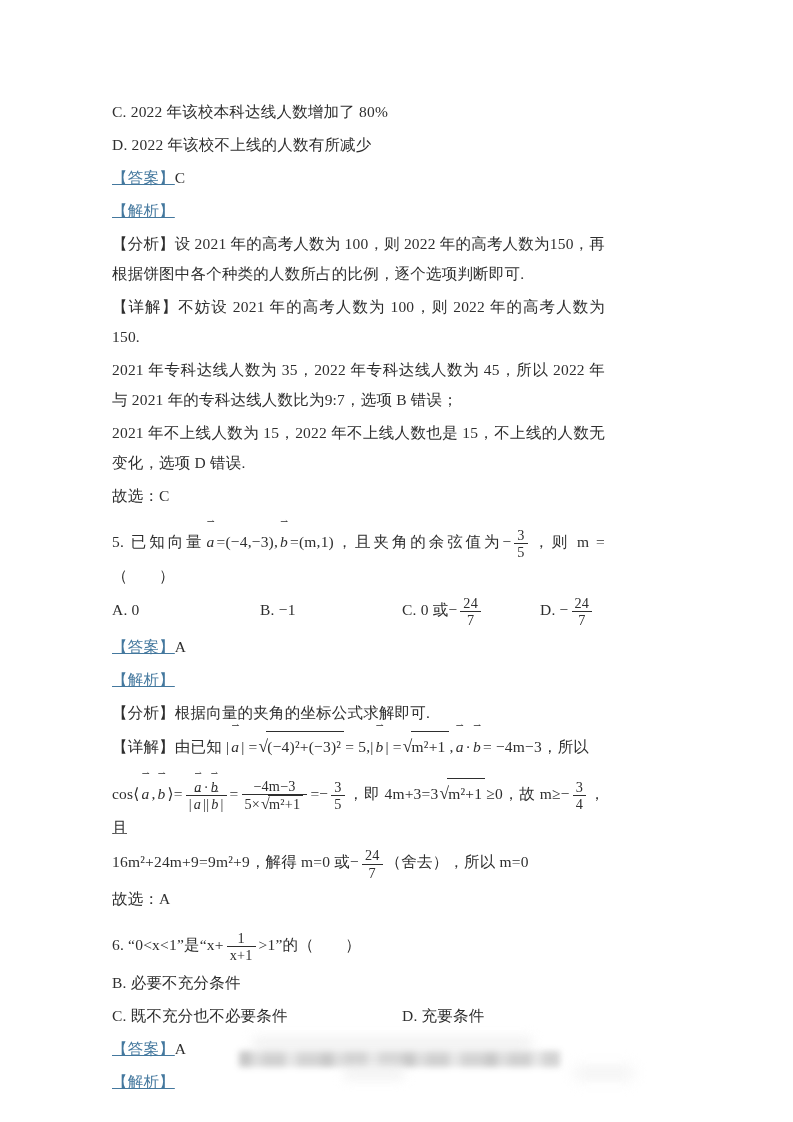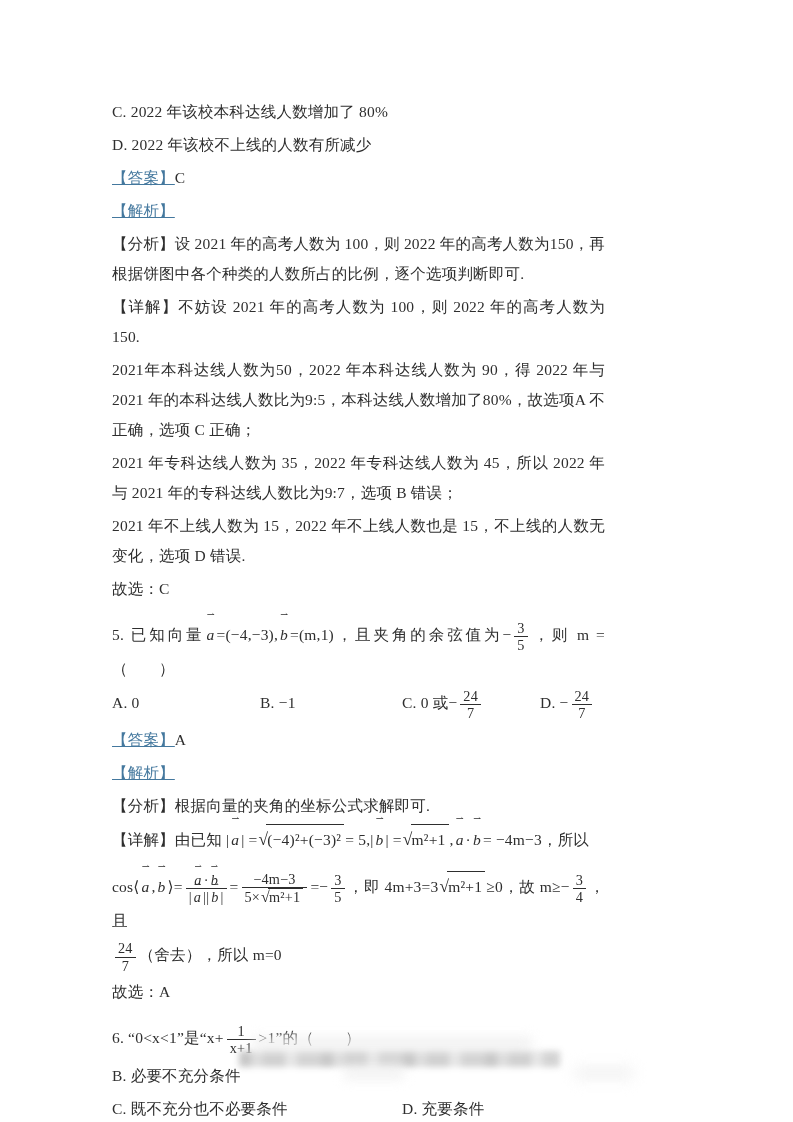--- a/index.html
+++ b/index.html
@@ -59,21 +59,20 @@
 </head>
 <body>
 
 <div id="doc">
     <div class="p"><span class="t">C. 2022 年该校本科达线人数增加了 80%</span></div>
     <div class="p"><span class="t">D. 2022 年该校不上线的人数有所减少</span></div>
     <div class="p"><span class="t blue">【答案】</span><span class="t">C</span></div>
     <div class="p"><span class="t blue">【解析】</span></div>
     <div class="p"><span class="t">【分析】设 2021 年的高考人数为 100，则 2022 年的高考人数为150，再根据饼图中各个种类的人数所占的比例，逐个选项判断即可.</span></div>
     <div class="p"><span class="t">【详解】不妨设 2021 年的高考人数为 100，则 2022 年的高考人数为150.</span></div>
-    <div class="p"><span class="t">2021年本科达线人数为50，2022 年本科达线人数为 90，得 2022 年与 2021 年的本科达线人数比为9:5，本科达线人数增加了80%，故选项A 不正确，选项 C 正确；</span></div>
     <div class="p"><span class="t">2021 年专科达线人数为 35，2022 年专科达线人数为 45，所以 2022 年与 2021 年的专科达线人数比为9:7，选项 B 错误；</span></div>
     <div class="p"><span class="t">2021 年不上线人数为 15，2022 年不上线人数也是 15，不上线的人数无变化，选项 D 错误.</span></div>
     <div class="p"><span class="t">故选：C</span></div>
     <div class="p gap"><span class="t">5. 已知向量</span><span class="vec">a</span><span class="t">=(−4,−3),</span><span class="vec">b</span><span class="t">=(m,1)，且夹角的余弦值为−</span><span class="frac">
         <span class="num"><span class="t">3</span></span>
         <span class="den"><span class="t">5</span></span>
       </span><span class="t">，则 m =（　　）</span></div>
     <div class="p row gap-sm">
       <span class="cell" style="flex: 0 0 148px;"><span class="t">A. 0</span></span>
       <span class="cell" style="flex: 0 0 142px;"><span class="t">B. −1</span></span>
@@ -108,21 +107,21 @@
       </span><span class="t">=−</span><span class="frac">
         <span class="num"><span class="t">3</span></span>
         <span class="den"><span class="t">5</span></span>
       </span><span class="t">，即 4m+3=3</span><span class="sqrt">
         <span class="rad">√</span>
         <span class="sqin"><span class="t">m²+1</span></span>
       </span><span class="t">≥0，故 m≥−</span><span class="frac">
         <span class="num"><span class="t">3</span></span>
         <span class="den"><span class="t">4</span></span>
       </span><span class="t">，且</span></div>
-    <div class="p gap-sm"><span class="frac">
+    <div class="p gap-sm"><span class="t">16m²+24m+9=9m²+9，解得 m=0 或−</span><span class="frac">
         <span class="num"><span class="t">24</span></span>
         <span class="den"><span class="t">7</span></span>
       </span><span class="t">（舍去），所以 m=0</span></div>
     <div class="p"><span class="t">故选：A</span></div>
     <div class="p gap"><span class="t">6. “0&lt;x&lt;1”是“x+</span><span class="frac">
         <span class="num"><span class="t">1</span></span>
         <span class="den"><span class="t">x+1</span></span>
       </span><span class="t">&gt;1”的（　　）</span></div>
     <div class="p row gap-sm">
       <span class="cell" style="flex: 1 1 0%;"><span class="t">B. 必要不充分条件</span></span>

